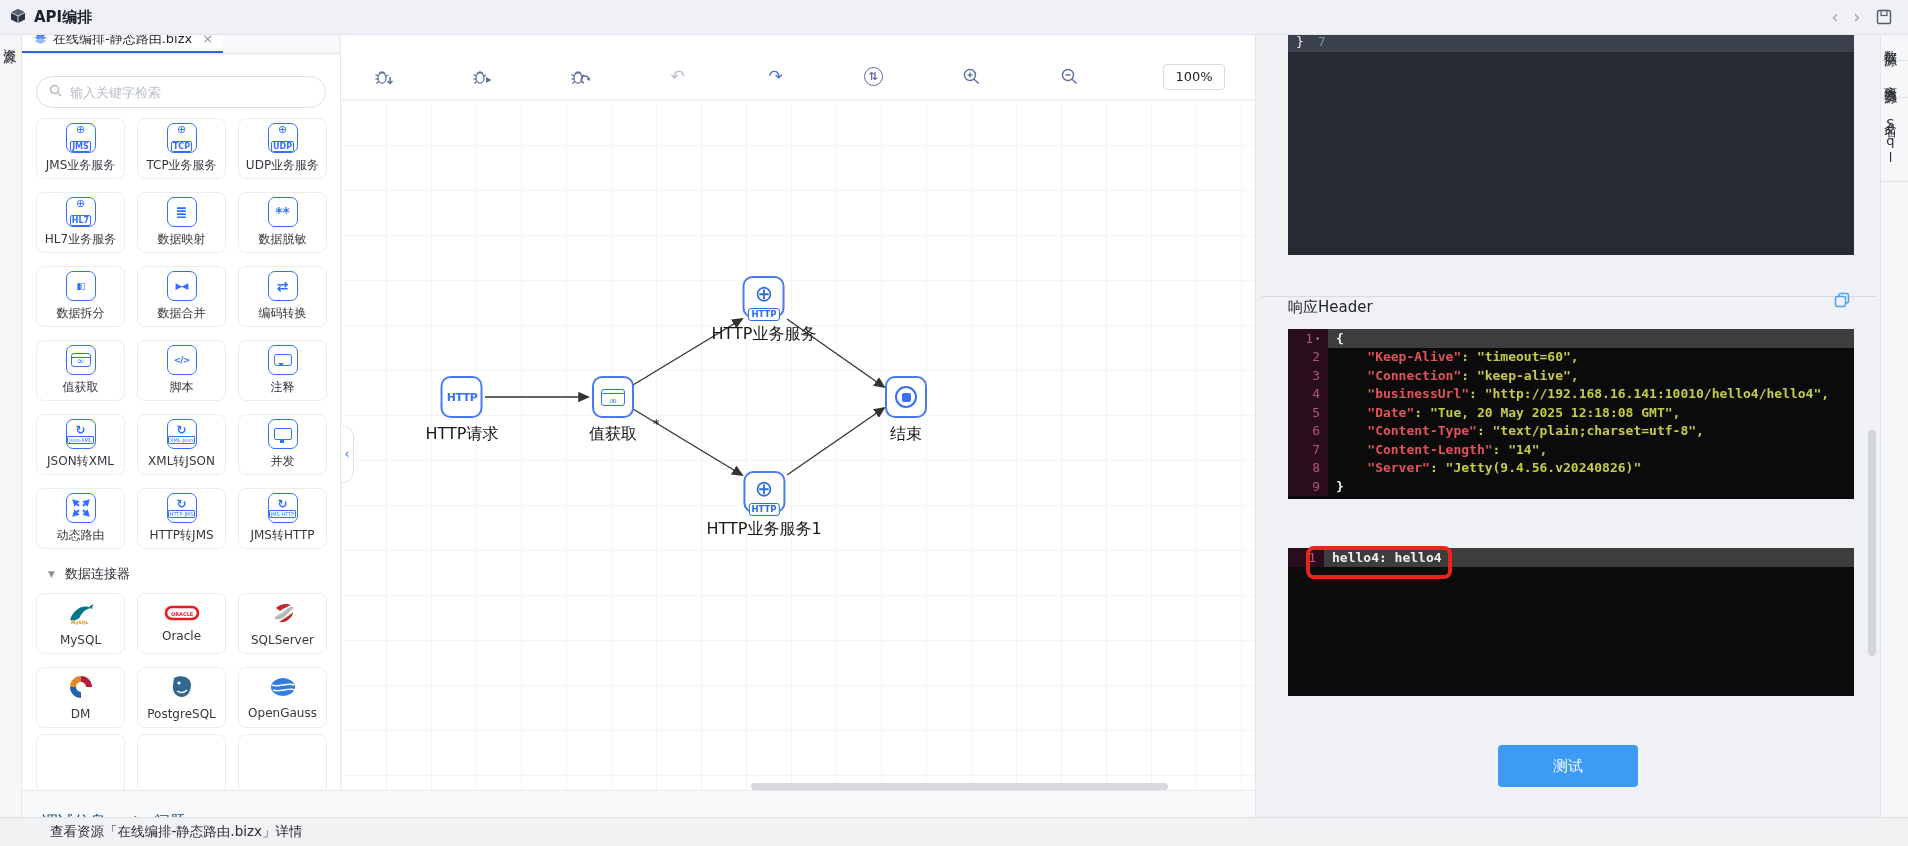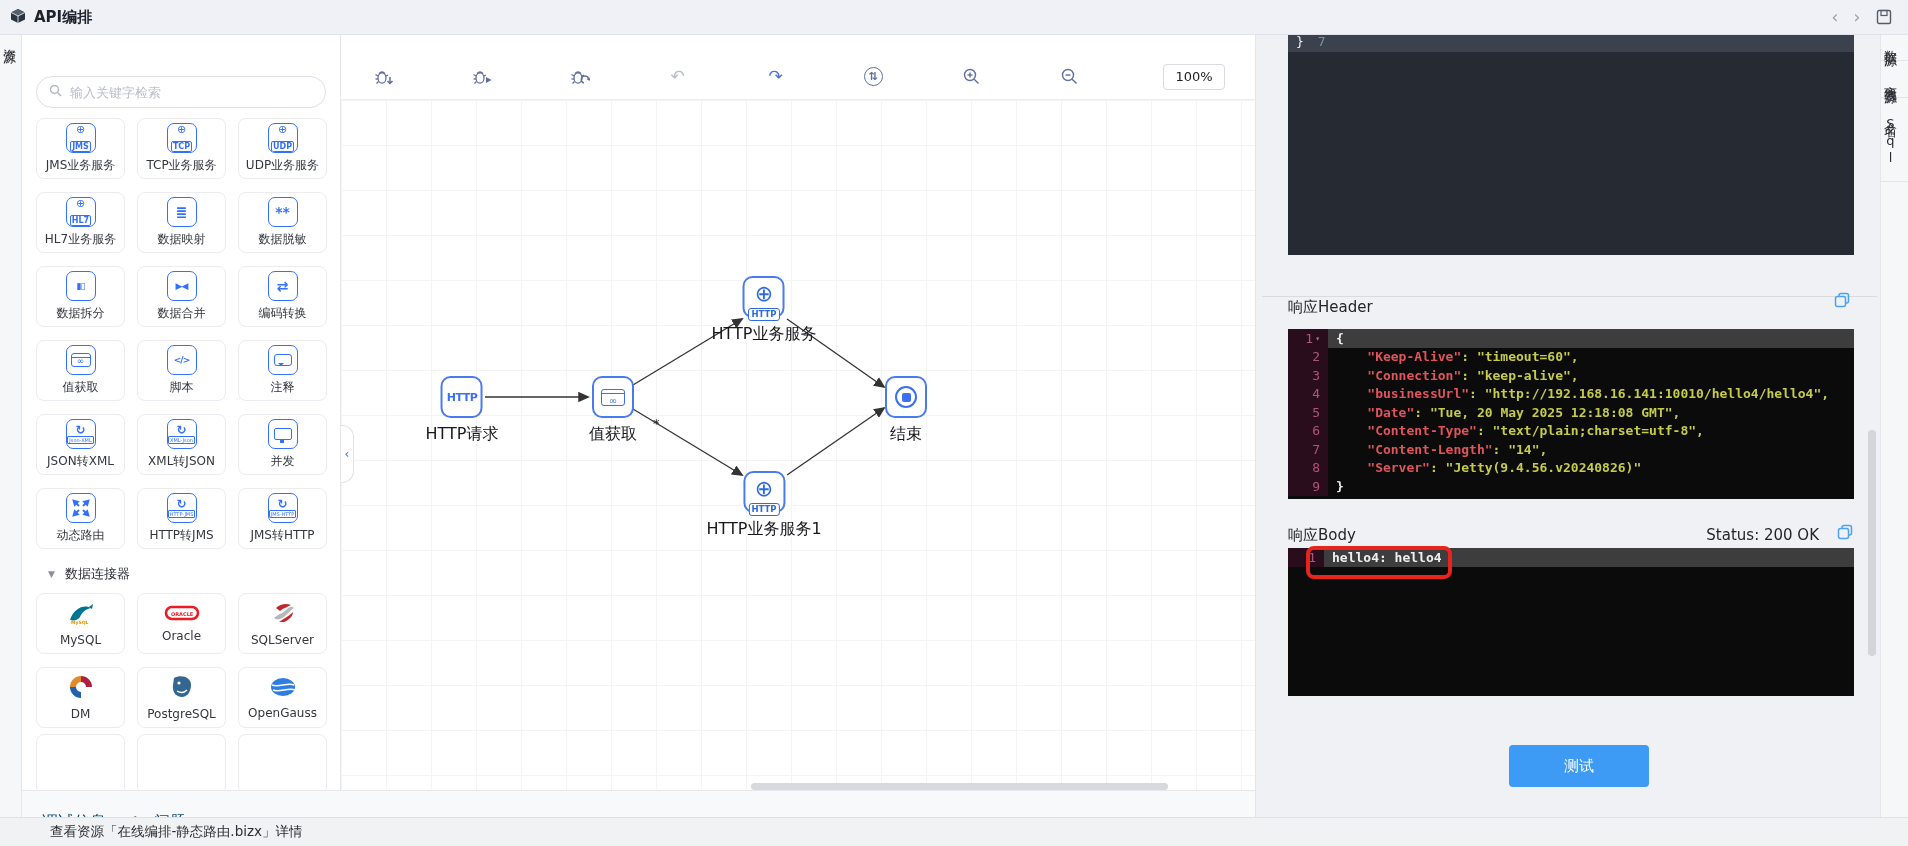--- a/index.html
+++ b/index.html
@@ -115,21 +115,21 @@
   .ctext { padding-left:8px; white-space:pre;}
   .jkey { color:#e0545c; } .jval { color:#c6cc49; } .jpun { color:#c6cc49; } .jbrace { color:#f0f0f0; }
 
   #hdr-block { top:303px; height:170px; }
   #body-title-row { position:absolute; left:32px; right:27px; top:500px; height:22px;}
   #body-block { top:522px; height:148px; }
   #body-block .gut { width:36px; flex-basis:36px;}
   #red-annotation { position:absolute; left:50px; top:520px; width:146px; height:33px;
     border:4px solid #e8251c; border-radius:8px; z-index:6;}
   #status-ok { position:absolute; right:34px; top:0; font-size:15px; color:#22252a;}
-  #test-button { position:absolute; left:253px; top:719px; width:140px; height:42px; background:#3d9bf5;
+  #test-button { position:absolute; left:242px; top:719px; width:140px; height:42px; background:#3d9bf5;
     color:#fff; border:none; border-radius:4px; font-size:15px; font-family:"DejaVu Sans",sans-serif; cursor:pointer;}
   #rp-scroll { position:absolute; right:4px; top:404px; width:8px; height:226px; background:#d2d5da; border-radius:4px;}
 
   
   #right-strip { position:absolute; left:1880px; top:26px; width:28px; height:791px; background:#f6f7f9; border-left:1px solid #e4e6ea;}
   .rtab { writing-mode:vertical-lr; text-orientation:upright; letter-spacing:2px; width:100%;
     text-align:center; padding:14px 0; border-bottom:1px solid #e2e4e8; color:#2a2d33; font-size:13px; cursor:pointer; display:block;}
 
   
   #debug-bar { position:absolute; left:22px; top:790px; width:1233px; height:27px; background:#f8f9fa;
@@ -160,20 +160,33 @@
         <rect x="5" y="1.5" width="6" height="5" fill="none" stroke="#555b66" stroke-width="1.2"></rect>
       </svg>
   </span>
 </div>
 
 <div id="left-strip">
   <span class="vtab">资源</span>
 </div>
 
 <div id="left-panel">
+  <div id="tabbar">
+    <div id="doc-tab">
+      <span>
+        <svg width="13" height="13" viewBox="0 0 13 13">
+            <polygon points="6.5,0.5 12.5,3.5 6.5,6.5 0.5,3.5" fill="#2f6be0"></polygon>
+            <polygon points="6.5,3.8 12.5,6.8 6.5,9.8 0.5,6.8" fill="#5a8cf0"></polygon>
+            <polygon points="6.5,7 12.5,10 6.5,13 0.5,10" fill="#9dbcf7"></polygon>
+          </svg>
+      </span>
+      <span>在线编排-静态路由.bizx</span>
+      <span class="close">×</span>
+    </div>
+  </div>
   <div id="palette">
     <div id="search-box">
       <span>
         <svg width="13" height="13" viewBox="0 0 13 13">
             <circle cx="5.5" cy="5.5" r="4" fill="none" stroke="#b2b7c0" stroke-width="1.4"></circle>
             <line x1="8.6" y1="8.6" x2="12" y2="12" stroke="#b2b7c0" stroke-width="1.4"></line>
           </svg>
       </span>
       <input placeholder="输入关键字检索" style="">
     </div>
@@ -575,30 +588,20 @@
       <div class="cline">
         <span class="gut">8</span>
         <span class="ctext"><span class="jkey">    "Server"</span><span class="jpun">: </span><span class="jval">"Jetty(9.4.56.v20240826)"</span><span class="jpun"></span></span>
       </div>
       <div class="cline">
         <span class="gut">9</span>
         <span class="ctext jbrace">}</span>
       </div>
     </div>
 
-  <div id="body-title-row">
-    <span class="sec-title" style="left:0; top:0; position:absolute;">响应Body</span>
-    <span id="status-ok">Status: 200 OK</span>
-    <span class="copy-ic" style="right:0; top:-2px;">
-      <svg width="16" height="16" viewBox="0 0 16 16">
-          <rect x="1.5" y="4.5" width="10" height="10" rx="2" fill="none" stroke="#4aa3f5" stroke-width="1.5"></rect>
-          <path d="M5 4.5 V3.5 a2 2 0 0 1 2-2 h5.5 a2 2 0 0 1 2 2 v5.5 a2 2 0 0 1-2 2 h-1" fill="none" stroke="#4aa3f5" stroke-width="1.5"></path>
-        </svg>
-    </span>
-  </div>
   <div class="code-block" id="body-block">
     <div class="cline hl">
       <span class="gut">1</span>
       <span class="ctext jbrace">hello4: hello4</span>
     </div>
   </div>
   <div id="red-annotation"></div>
 
   <button id="test-button">测试</button>
   <div id="rp-scroll"></div>

